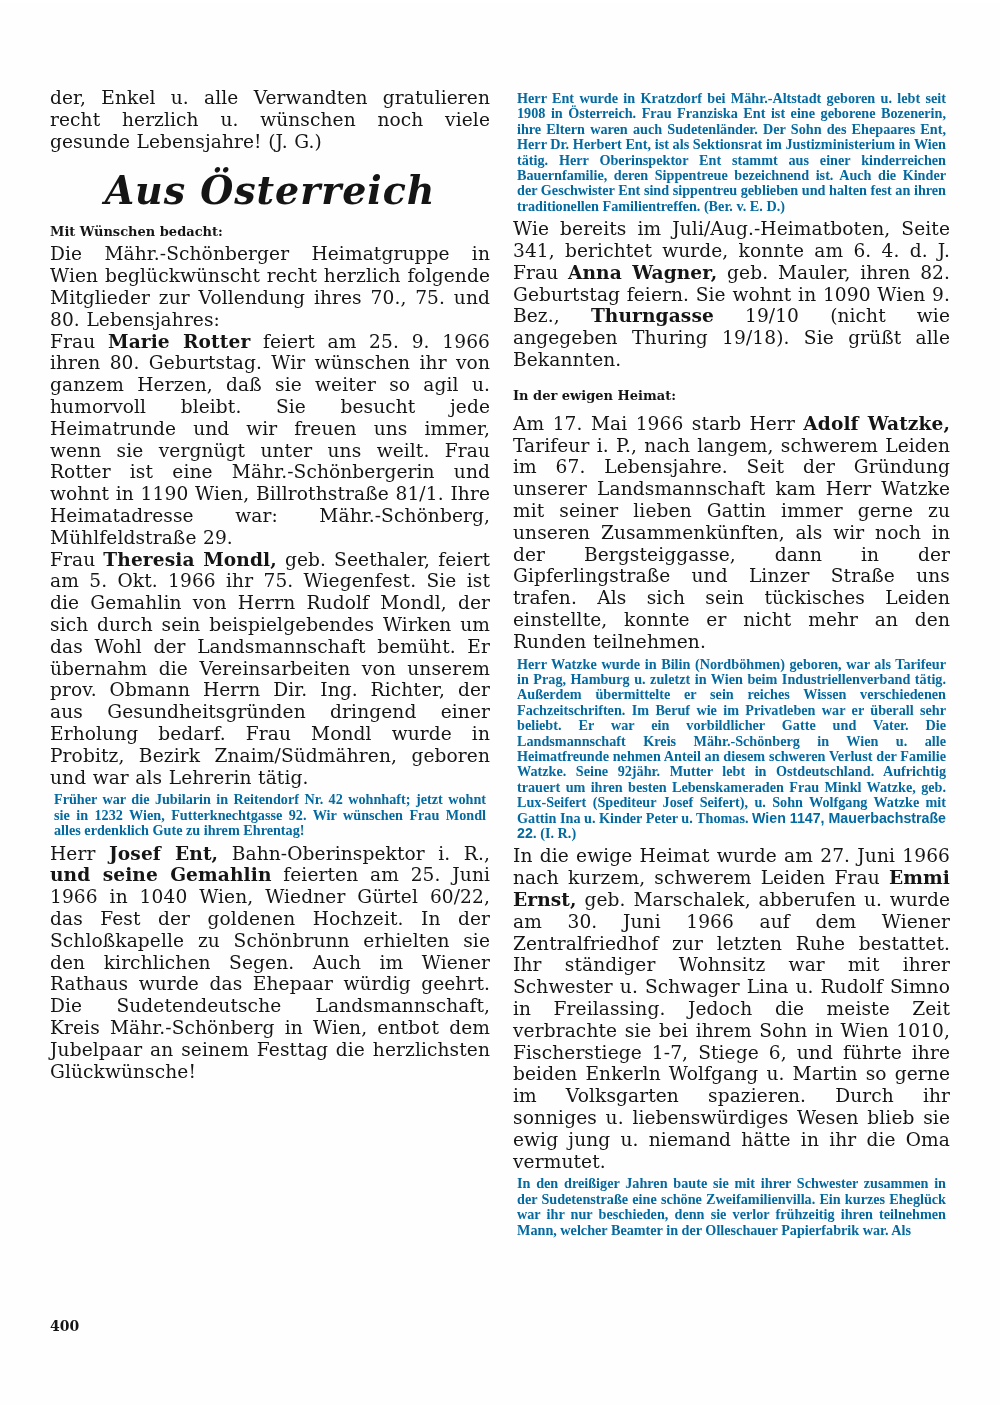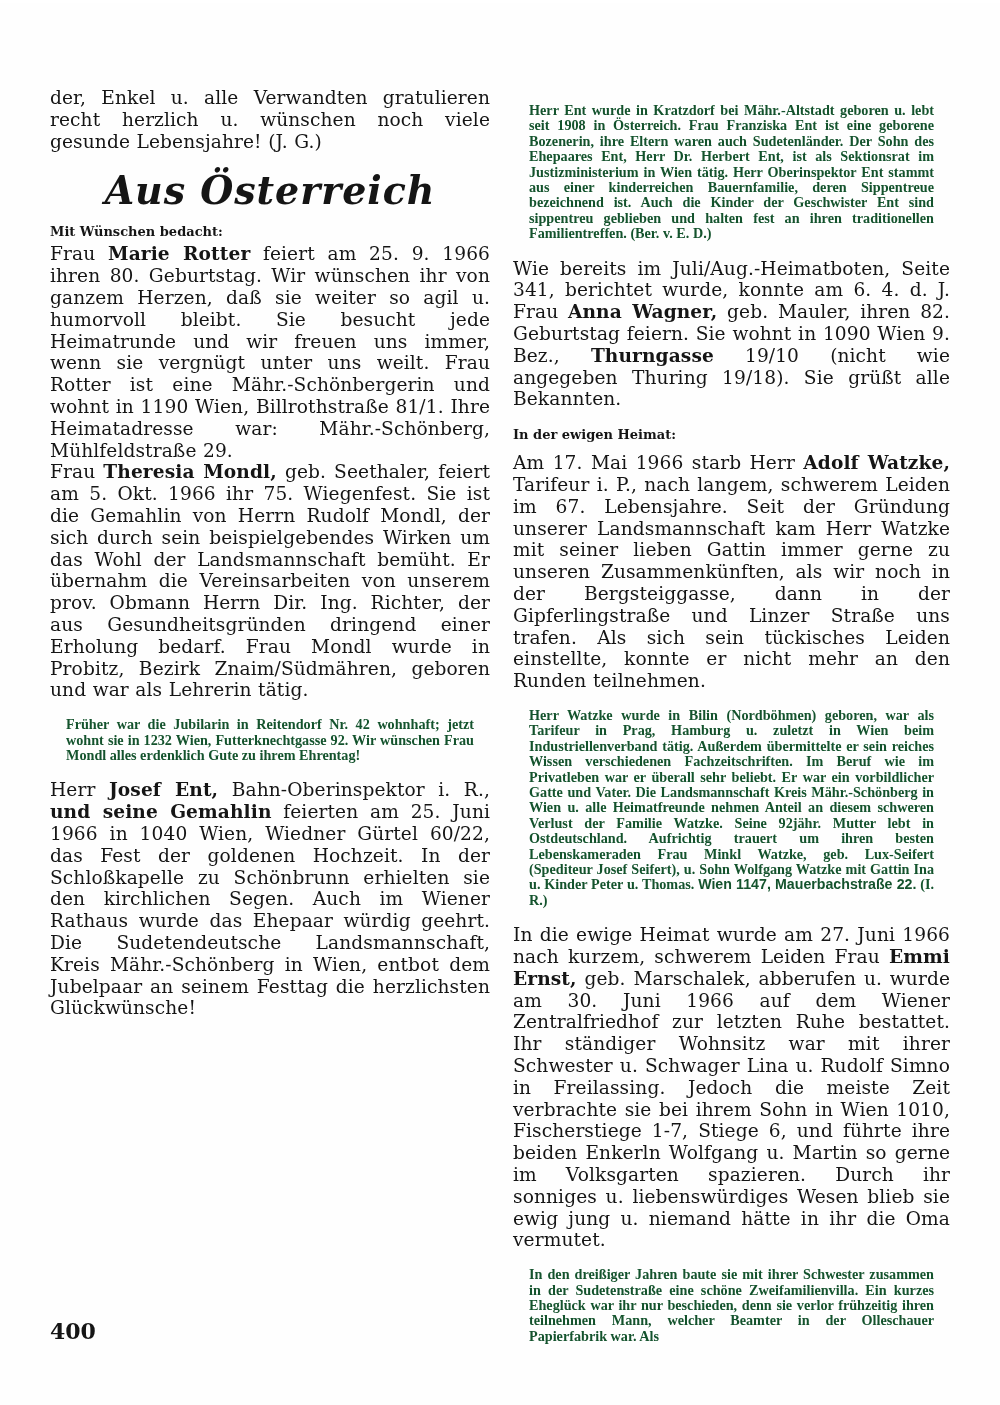--- a/index.html
+++ b/index.html
@@ -3,39 +3,40 @@
   <meta charset="utf-8">
   <style>
     html, body { margin: 0; padding: 0; background: #ffffff; }
     body { width: 1000px; height: 1405px; position: relative; overflow: hidden; color: #151515; }
     .page { position: absolute; left: 0; top: 3px; width: 1000px; height: 1405px; background: #fefefe; }
     .col { position: absolute; top: 84px; }
     .col-left { left: 50px; width: 440px; }
     .col-right { left: 513px; width: 437px; }
     .p { font-family: "DejaVu Serif", serif; font-size: 18.6px; line-height: 21.8px; text-align: justify; margin: 0; letter-spacing: 0.1px; word-spacing: 0.5px; }
     .p b { font-weight: bold; }
-    .small { font-family: "Liberation Serif", serif; font-weight: bold; font-size: 14.2px; line-height: 15.4px; text-align: justify; margin: 16px; color: #14532d; }
+    .small { font-family: "Liberation Serif", serif; font-weight: bold; font-size: 14.2px; line-height: 15.4px; text-align: justify; margin: 4px; color: #0369a1; }
     .sub { font-family: "DejaVu Serif", serif; font-weight: bold; font-size: 13px; line-height: 22px; margin: 0; }
     .title { font-family: "DejaVu Serif", serif; font-weight: 900; font-size: 40px; text-align: center; margin: 14px 0 8px 0; letter-spacing: 1px; font-style: italic; transform: scaleX(0.95); }
     .gap-sm { height: 6px; }
     .gap-md { height: 14px; }
-    .page-number { position: absolute; left: 50px; top: 1315px; font-family: "DejaVu Serif", serif; font-weight: bold; font-size: 22px; }
+    .page-number { position: absolute; left: 50px; top: 1315px; font-family: "DejaVu Serif", serif; font-weight: bold; font-size: 14px; }
   </style>
 </head>
 <body>
 
 <div class="page">
 
   <div class="col col-left">
     <p class="p">der, Enkel u. alle Verwandten gratulieren recht herzlich u. wünschen noch viele gesunde Lebensjahre! (J. G.)</p>
 
     <h1 class="title">Aus Österreich</h1>
 
     <p class="sub">Mit Wünschen bedacht:</p>
 
+    <p class="p">Die Mähr.-Schönberger Heimatgruppe in Wien beglückwünscht recht herzlich folgende Mitglieder zur Vollendung ihres 70., 75. und 80. Lebensjahres:</p>
 
 
     <p class="p"><span>Frau </span><b>Marie Rotter</b><span> feiert am 25. 9. 1966 ihren 80. Geburtstag. Wir wünschen ihr von ganzem Herzen, daß sie weiter so agil u. humorvoll bleibt. Sie besucht jede Heimatrunde und wir freuen uns immer, wenn sie vergnügt unter uns weilt. Frau Rotter ist eine Mähr.-Schönbergerin und wohnt in 1190 Wien, Billrothstraße 81/1. Ihre Heimatadresse war: Mähr.-Schönberg, Mühlfeldstraße 29.</span></p>
 
 
     <p class="p"><span>Frau </span><b>Theresia Mondl,</b><span> geb. Seethaler, feiert am 5. Okt. 1966 ihr 75. Wiegenfest. Sie ist die Gemahlin von Herrn Rudolf Mondl, der sich durch sein beispielgebendes Wirken um das Wohl der Landsmannschaft bemüht. Er übernahm die Vereinsarbeiten von unserem prov. Obmann Herrn Dir. Ing. Richter, der aus Gesundheitsgründen dringend einer Erholung bedarf. Frau Mondl wurde in Probitz, Bezirk Znaim/Südmähren, geboren und war als Lehrerin tätig.</span></p>
 
     <p class="small">Früher war die Jubilarin in Reitendorf Nr. 42 wohnhaft; jetzt wohnt sie in 1232 Wien, Futterknechtgasse 92. Wir wünschen Frau Mondl alles erdenklich Gute zu ihrem Ehrentag!</p>
 
     <p class="p"><span>Herr </span><b>Josef Ent,</b><span> Bahn-Oberinspektor i. R., </span><b>und seine Gemahlin</b><span> feierten am 25. Juni 1966 in 1040 Wien, Wiedner Gürtel 60/22, das Fest der goldenen Hochzeit. In der Schloßkapelle zu Schönbrunn erhielten sie den kirchlichen Segen. Auch im Wiener Rathaus wurde das Ehepaar würdig geehrt. Die Sudetendeutsche Landsmannschaft, Kreis Mähr.-Schönberg in Wien, entbot dem Jubelpaar an seinem Festtag die herzlichsten Glückwünsche!</span></p>

